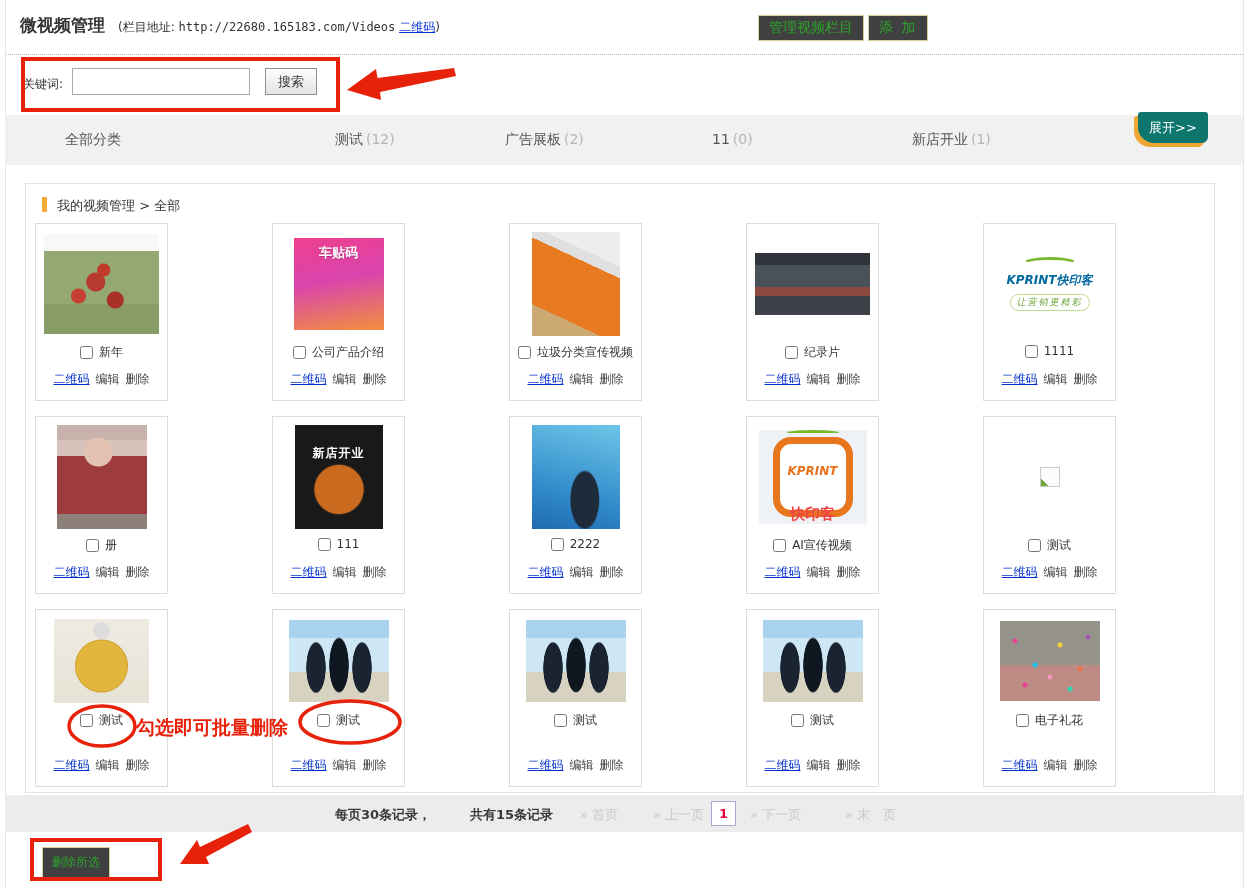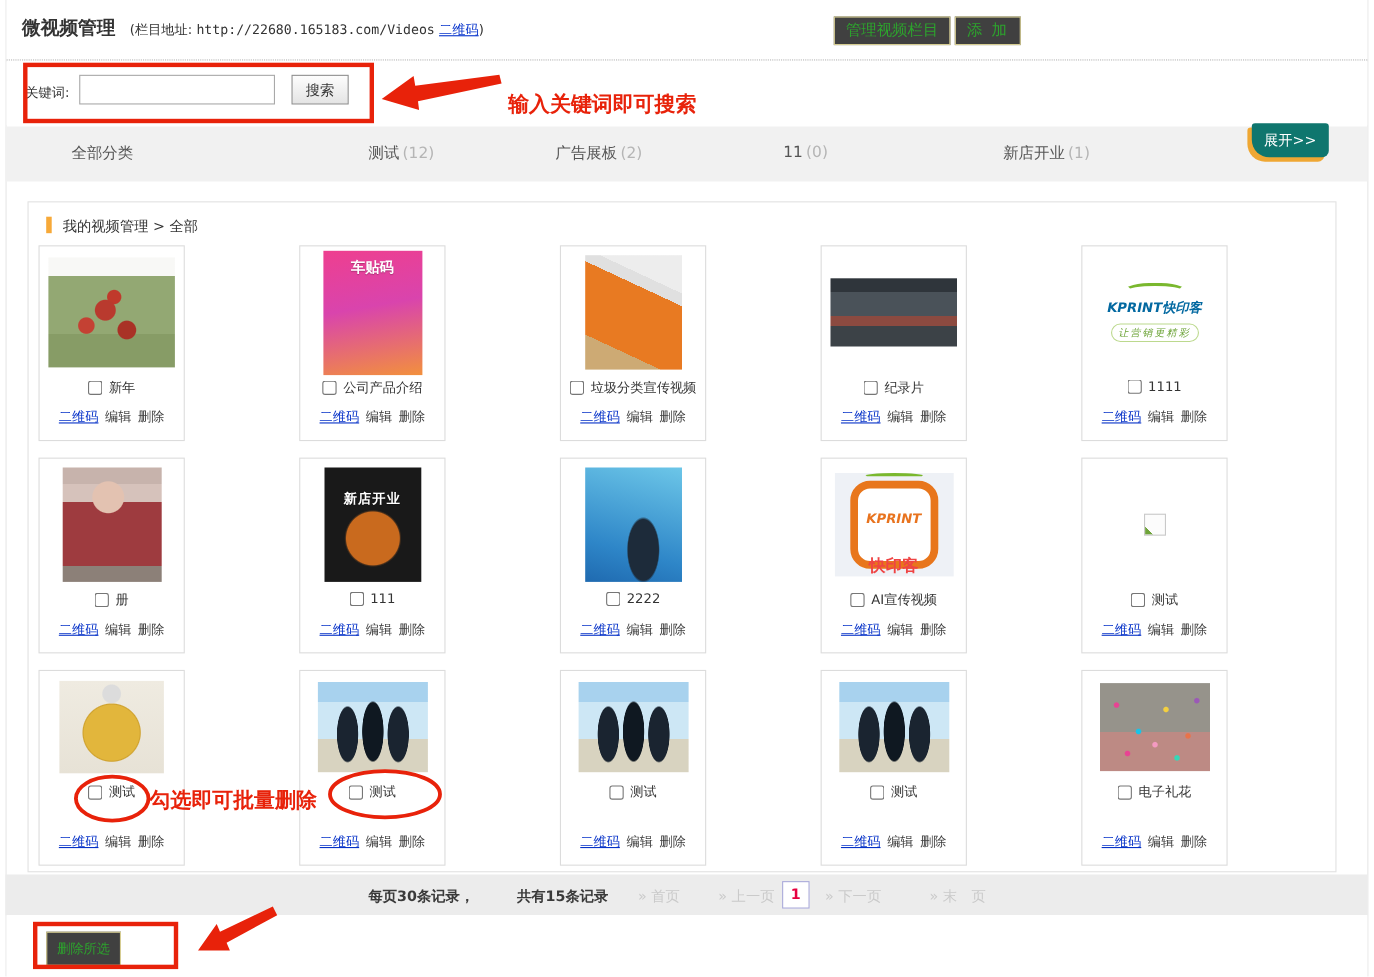--- a/index.html
+++ b/index.html
@@ -50,21 +50,21 @@
   
   .thumb { position:relative; overflow:hidden; }
   .pt { display:block; text-align:center; color:#fff; font-weight:bold; font-size:13px; padding-top:6px; text-shadow:0 1px 1px rgba(0,0,0,.25); }
   .t1 { width:115px; height:100px;
     background-image:
       radial-gradient(circle 10px at 45% 48%, #b93a2e 0 9px, transparent 10px),
       radial-gradient(circle 8px at 30% 62%, #c44133 0 7px, transparent 8px),
       radial-gradient(circle 9px at 62% 66%, #a93226 0 8px, transparent 9px),
       radial-gradient(circle 7px at 52% 36%, #c0392b 0 6px, transparent 7px),
       linear-gradient(180deg,#f8f8f6 0 17%, #93a873 17% 70%, #879c66 70%); }
-  .t2 { width:90px; height:113px; background:linear-gradient(170deg,#ee3f8f 0%,#d944ad 45%,#f2903d 100%); }
+  .t2 { width:90px; height:92px; background:linear-gradient(170deg,#ee3f8f 0%,#d944ad 45%,#f2903d 100%); }
   .t3 { width:88px; height:104px; background:linear-gradient(205deg,#ededed 0 24%, #e0e0e0 24% 32%, #e87a22 32% 78%, #cdaa74 78%); }
   .t4 { width:115px; height:62px; background:linear-gradient(180deg,#2f353b 0 20%, #4a5259 20% 55%, #8c4a40 55% 70%, #3c4247 70%); }
   .t5 { width:115px; height:78px; background:#fff; display:flex; flex-direction:column; align-items:center; justify-content:center; }
   .arc { width:56px; height:14px; border:3px solid transparent; border-top:3px solid #7ab82e; border-radius:50%; margin-bottom:1px; }
   .t5 .l1 { color:#0369a1; font-style:italic; font-weight:bold; font-size:12px; white-space:nowrap; }
   .t5 .l2 { margin-top:5px; color:#6aa234; font-size:9px; border:1px solid #bcd98e; border-radius:9px; padding:1px 6px; letter-spacing:2px; white-space:nowrap;font-style:italic; }
   .t6 { width:90px; height:104px;
     background-image:
       radial-gradient(circle 15px at 46% 26%, #e3c2b1 0 14px, transparent 15px),
       linear-gradient(180deg,#c7b3ac 0 14%, #d6c2bb 14% 30%, #9e3b3f 30% 86%, #8c8078 86%); }
@@ -413,21 +413,20 @@
     <span class="pg dim pgnext">» 下一页</span>
     <span class="pg dim pglast">» 末　页</span>
   </div>
 
   <div class="footer">
     <button class="yellow-btn delete-btn">删除所选</button>
   </div>
 
   <div class="anno-box anno-search"></div>
   <div class="anno-box anno-delete"></div>
-  <div class="anno-text anno-search-tip">输入关键词即可搜索</div>
   <div class="anno-text anno-batch-tip">勾选即可批量删除</div>
   <svg class="anno-svg" viewBox="0 0 1249 888" xmlns="http://www.w3.org/2000/svg">
     <polygon points="347,90 376,69 377.5,78 454,68 456,76 380,92 381,100" fill="#e8220a"></polygon>
     <polygon points="180,864 197,840 200,847 248,824 252,832 206,857 209,864" fill="#e8220a"></polygon>
     <ellipse cx="102" cy="726" rx="33" ry="20" fill="none" stroke="#e8220a" stroke-width="3.5"></ellipse>
     <ellipse cx="350" cy="722" rx="50" ry="21" fill="none" stroke="#e8220a" stroke-width="3.5"></ellipse>
   </svg>
 </div>
 
 </body></html>

